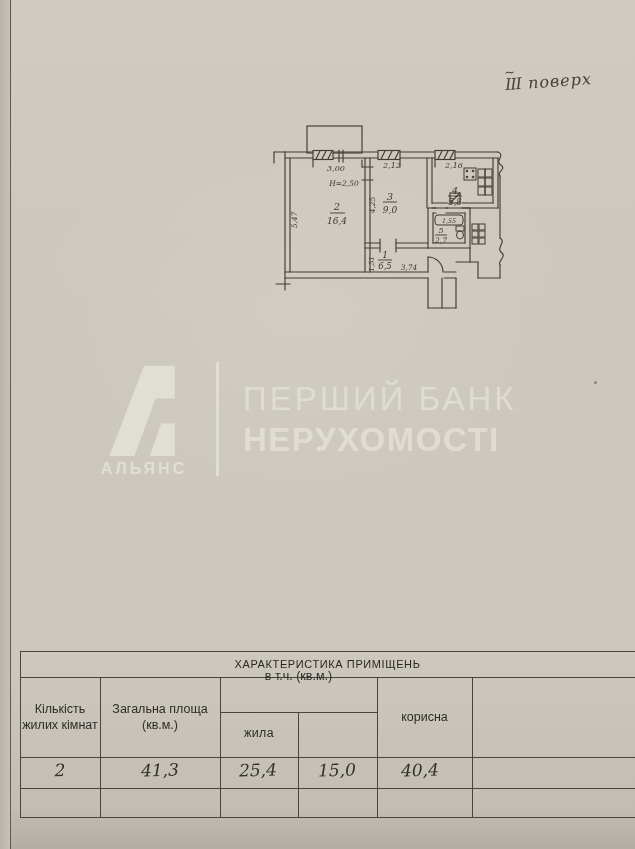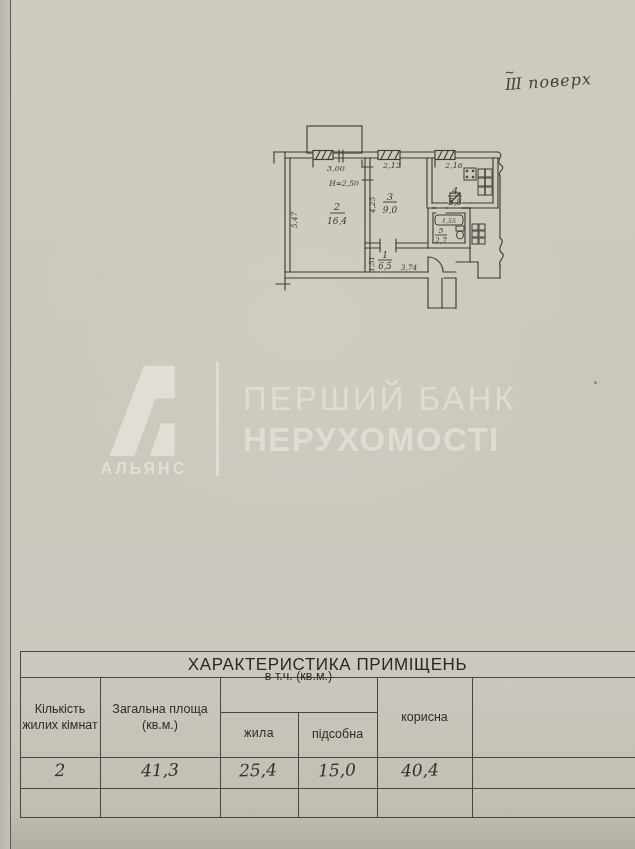--- a/index.html
+++ b/index.html
@@ -33,21 +33,21 @@
   .plan{position:absolute;left:268px;top:112px;}
   .plan text{font-family:"DejaVu Serif",serif;font-style:italic;fill:#3c382f;}
 
   
   .tbl{position:absolute;left:20px;top:651px;width:615px;height:166px;font-size:12.5px;}
   .hline{position:absolute;left:0;border-top:1.4px solid #49453d;}
   .vline{position:absolute;border-left:1.4px solid #49453d;}
   .cell{position:absolute;display:flex;align-items:center;justify-content:center;
     text-align:center;line-height:1.3;color:#2f2c26;}
   .tbl-title{position:absolute;left:0;top:0;width:615px;height:26px;line-height:27px;text-align:center;
-    font-size:17px;letter-spacing:0.6px;color:#2b2822;}
+    font-size:11px;letter-spacing:0.6px;color:#2b2822;}
   .hand{position:absolute;font-family:"DejaVu Serif",serif;font-style:italic;font-size:17px;color:#34312b;
     text-align:center;transform:rotate(-1.5deg);}
 </style>
 </head>
 <body>
 
 <div class="page">
 
   <div class="edge-strip"></div>
   <div class="speck"></div>
@@ -266,21 +266,20 @@
     <div class="vline" style="left:278px;top:61px;height:105px;"></div>
     <div class="vline" style="left:357px;top:26px;height:140px;"></div>
     <div class="vline" style="left:452px;top:26px;height:140px;"></div>
 
     <div class="tbl-title">ХАРАКТЕРИСТИКА ПРИМІЩЕНЬ</div>
 
     <div class="cell" style="left:82px;top:26px;width:116px;height:80px;">Загальна площа (кв.м.)</div>
     <div class="cell" style="left:2px;top:26px;width:76px;height:80px;">Кількість жилих кімнат</div>
     <div class="cell" style="left:200px;top:8px;width:157px;height:35px;">в т.ч. (кв.м.)</div>
     <div class="cell" style="left:200px;top:61px;width:78px;height:45px;font-family:Liberation Mono, monospace;">жила</div>
-    <div class="cell" style="left:278px;top:61px;width:79px;height:45px;">підсобна</div>
     <div class="cell" style="left:357px;top:26px;width:95px;height:80px;">корисна</div>
 
     <div class="hand" style="left:18px;top:109px;width:44px;">2</div>
     <div class="hand" style="left:110px;top:109px;width:60px;">41,3</div>
     <div class="hand" style="left:208px;top:109px;width:60px;">25,4</div>
     <div class="hand" style="left:287px;top:109px;width:60px;">15,0</div>
     <div class="hand" style="left:370px;top:109px;width:60px;">40,4</div>
   </div>
 
 </div>

